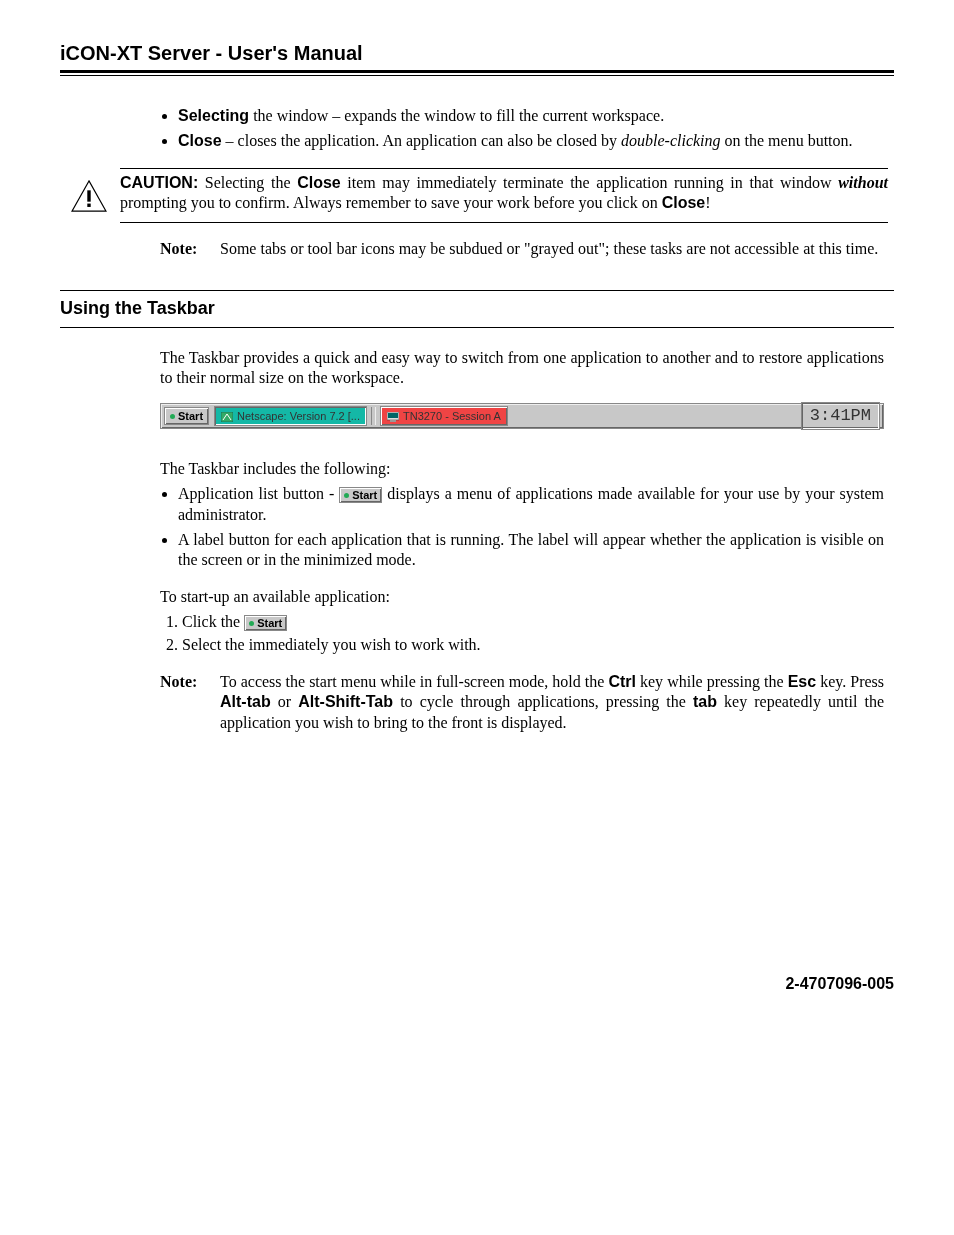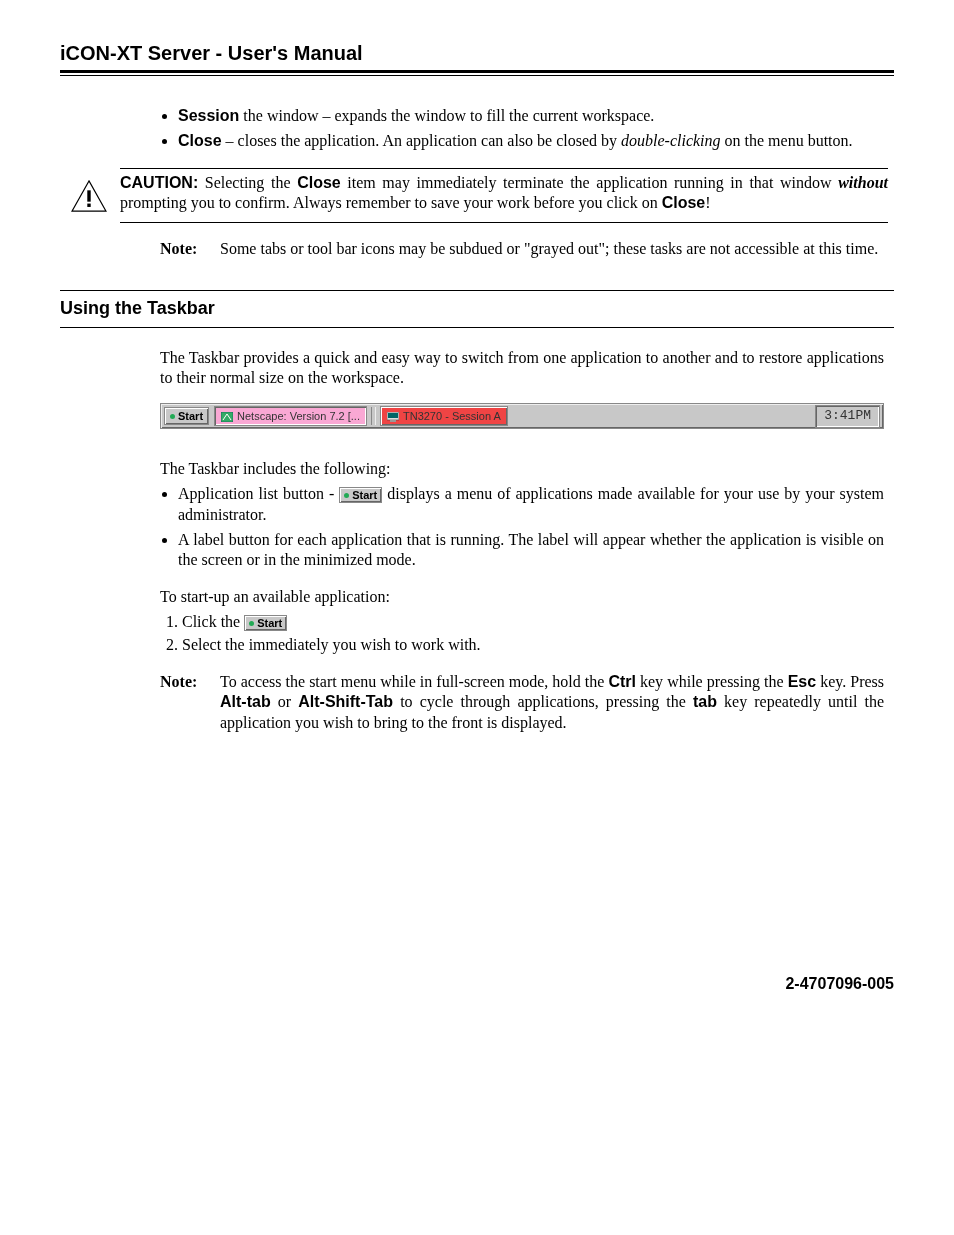--- a/index.html
+++ b/index.html
@@ -100,31 +100,31 @@
     padding: 2px 6px;
     margin: 2px 2px;
     display: inline-flex;
     align-items: center;
     gap: 4px;
     font-size: 11px;
     color: #333;
   }
   .tb-app.active {
     box-shadow: inset 1px 1px 0 #666, inset -1px -1px 0 #fff;
-    background: #f9a8d4;
+    background: #14b8a6;
   }
   .tb-icon { width: 12px; height: 10px; display: inline-block; }
   .tb-sep { width: 3px; height: 18px; border-left: 1px solid #888; border-right: 1px solid #eee; margin: 0 2px; }
   .tb-spacer { flex: 1; }
   .tb-clock {
     border: 1px solid #888;
     box-shadow: inset 1px 1px 0 #666, inset -1px -1px 0 #fff;
     padding: 2px 8px;
     margin: 2px 3px;
-    font-size: 13px;
+    font-size: 17px;
     color: #333;
     font-family: "Courier New", monospace;
   }
   .inline-start {
     display: inline-flex;
     align-items: center;
     gap: 3px;
     background: #c8c8c8;
     border: 1px solid #888;
     box-shadow: inset 1px 1px 0 #fff, inset -1px -1px 0 #666;
@@ -151,21 +151,21 @@
 </head>
 <body>
 
 <div class="header-title">iCON-XT Server - User's Manual</div>
 <div class="header-rule-thick"></div>
 <div class="header-rule-thin"></div>
 
 <div class="content-indent">
   <ul class="bullets">
     <li>
-      <span class="bold-sans">Session</span><span> the window – expands the window to fill the current workspace.</span>
+      <span class="bold-sans">Selecting</span><span> the window – expands the window to fill the current workspace.</span>
     </li>
     <li>
       <span class="bold-sans">Close</span><span> – closes the application. An application can also be closed by </span><span class="italic">double-clicking</span><span> on the menu button.</span>
     </li>
   </ul>
 </div>
 
 <div class="caution-box">
   <div class="caution-icon">
     <svg viewBox="0 0 40 36" width="38" height="34">

